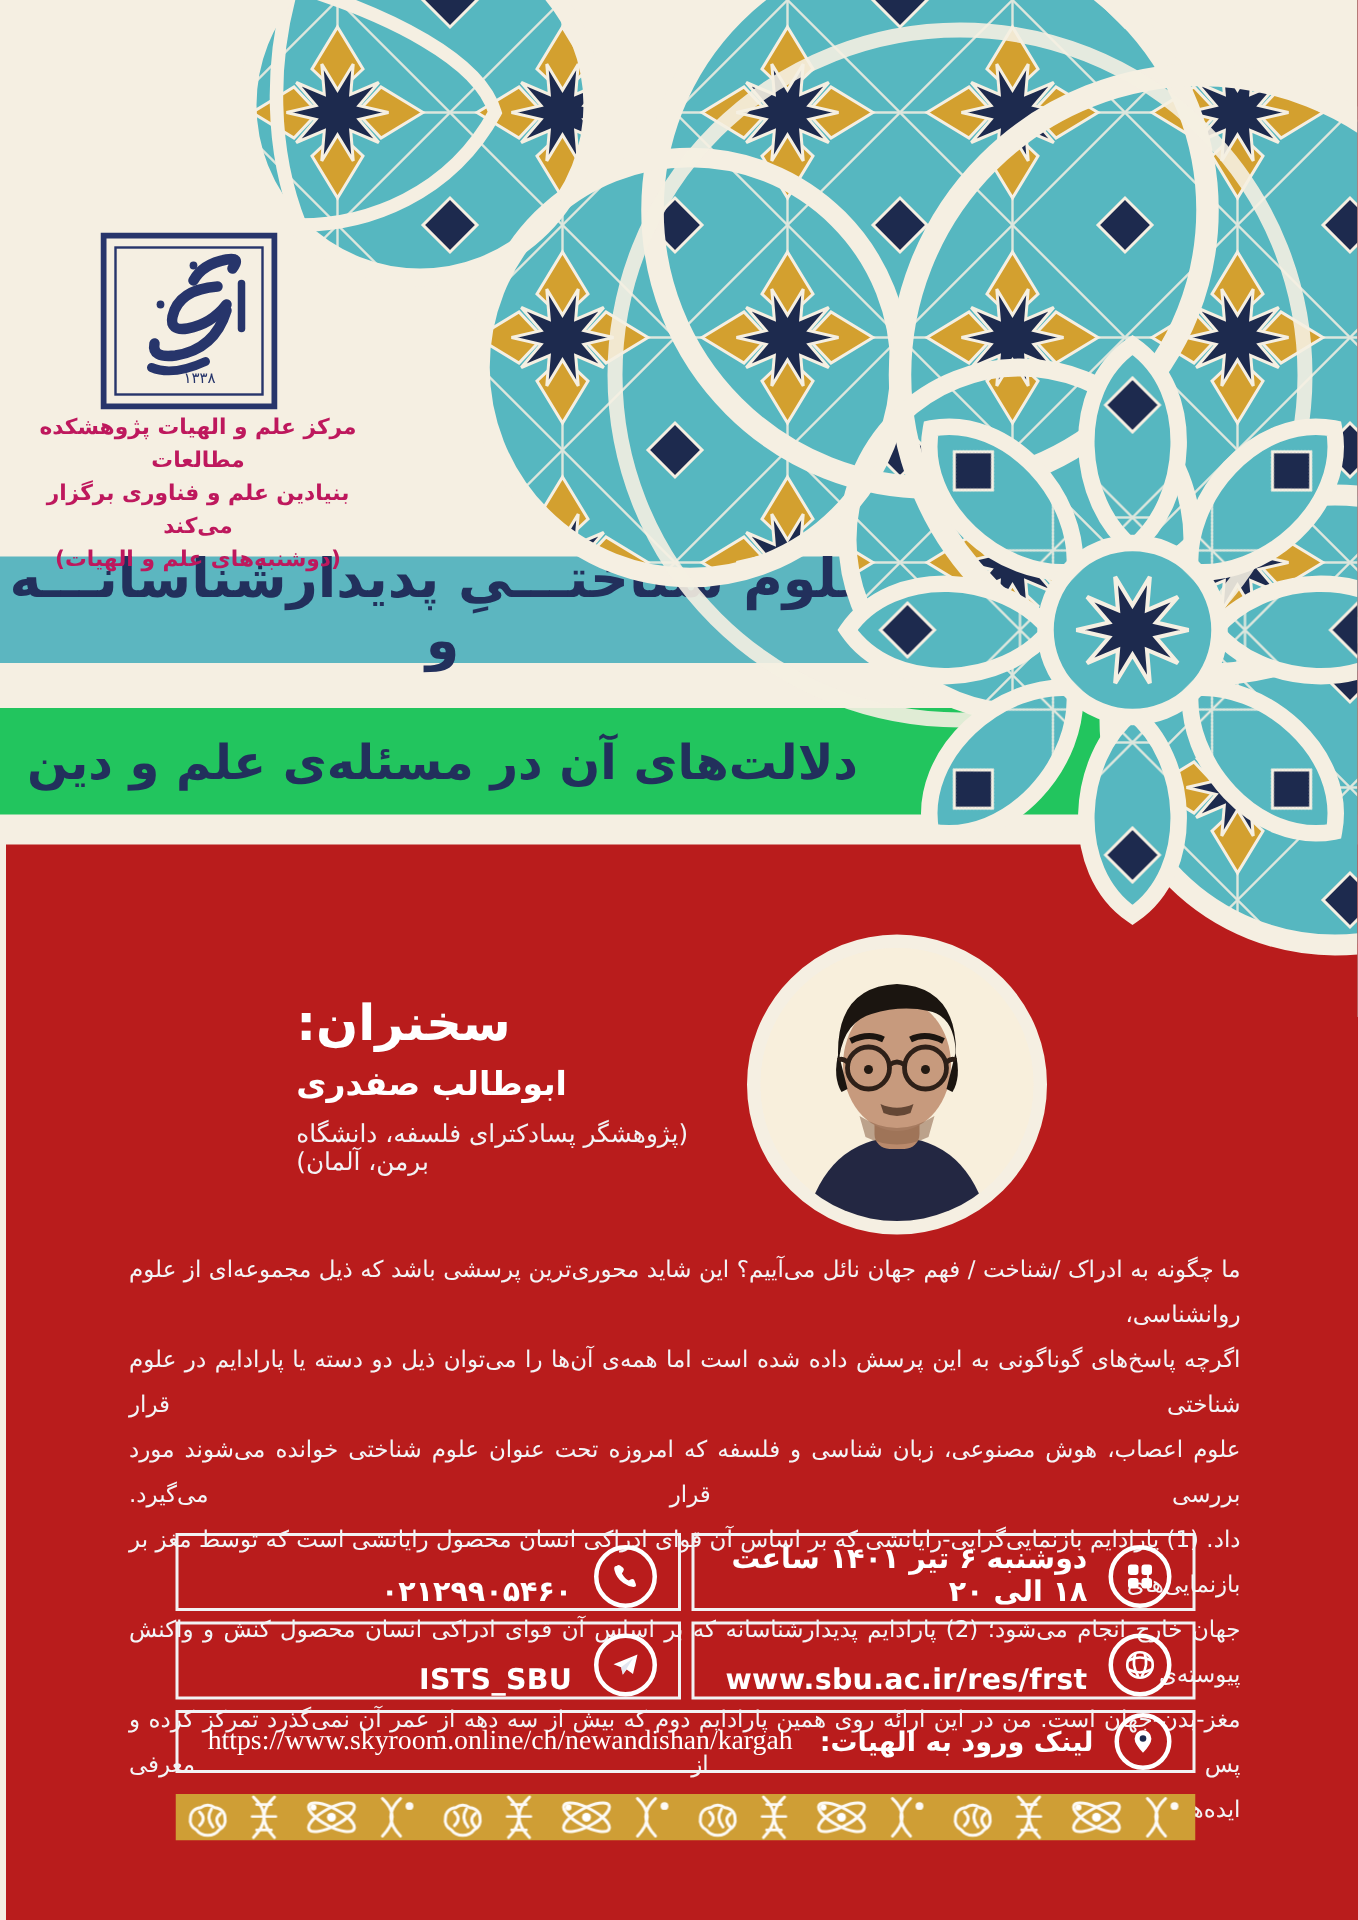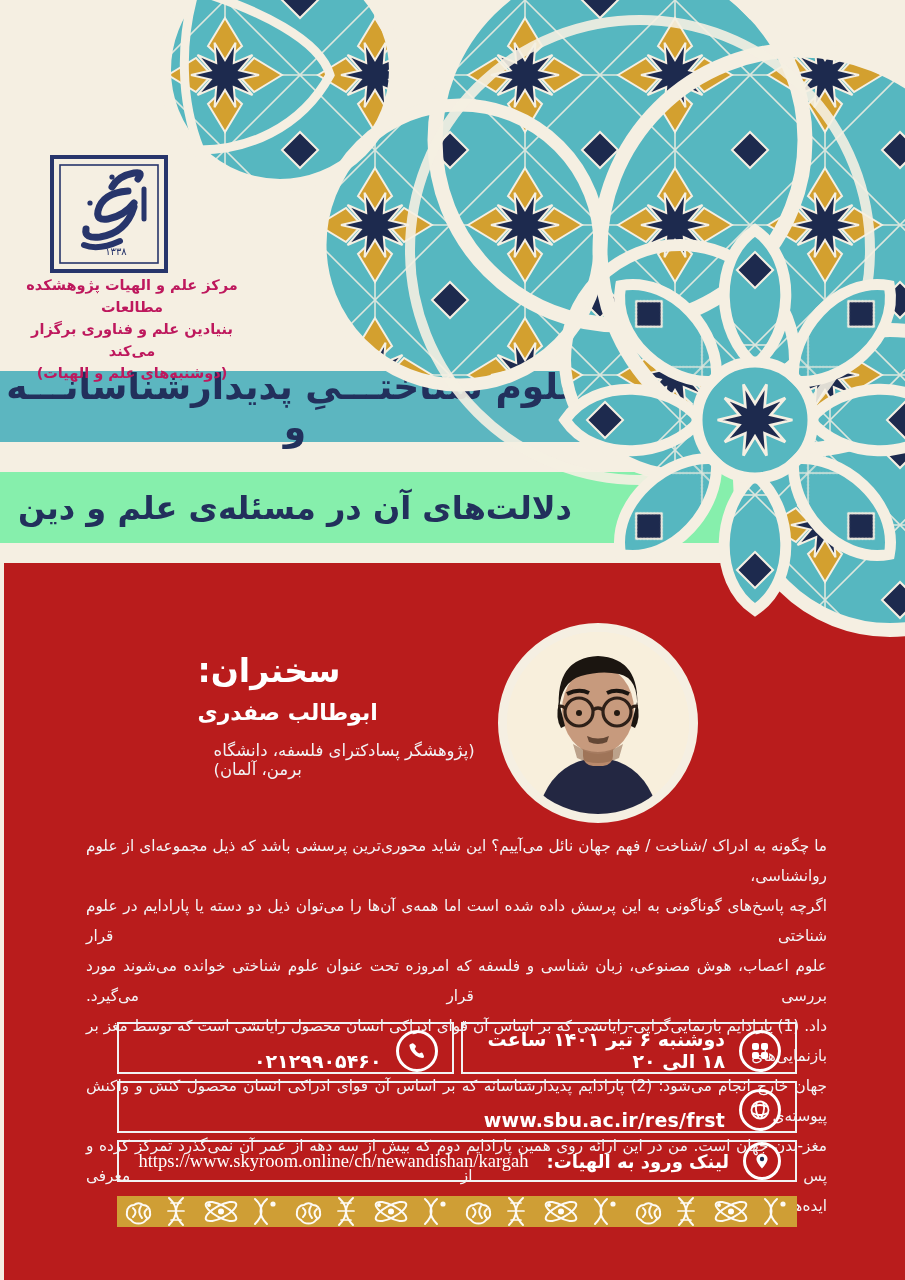--- a/index.html
+++ b/index.html
@@ -2,43 +2,43 @@
 <html lang="fa"><head>
 <meta charset="utf-8">
 <style>
   html,body{margin:0;padding:0;}
   body{background:#888; font-family:"DejaVu Sans", sans-serif;}
   .poster{position:relative;width:905px;height:1280px;margin:0 auto;background:#f5efe2;overflow:hidden;}
 
   
   .band{position:absolute;left:0;width:100%;display:flex;align-items:center;z-index:2;}
   .band-teal{top:371px;height:71px;background:#5cb6c0;}
-  .band-gold{top:472px;height:71px;background:#86efac;}
+  .band-gold{top:472px;height:71px;background:#22c55e;}
   .band-text{width:590px;text-align:center;direction:rtl;color:#22305c;font-weight:bold;}
   .t1{font-size:36px;}
   .t2{font-size:32px;}
 
   
-  .logo-box{position:absolute;left:50px;top:155px;width:118px;height:126px;z-index:3;}
+  .logo-box{position:absolute;left:67px;top:155px;width:118px;height:126px;z-index:3;}
   .org-lines{position:absolute;left:8px;top:274px;width:248px;z-index:3;
              direction:rtl;text-align:center;color:#be185d;font-weight:bold;
              font-size:14.5px;line-height:22px;}
 
   
   .ornament{position:absolute;left:0;top:0;z-index:4;pointer-events:none;}
 
   
   .navy{position:absolute;left:4px;top:563px;width:100%;height:717px;background:#b91c1c;z-index:3;}
 
   .speaker-row{position:absolute;top:60px;left:0;right:0;display:flex;justify-content:center;
                align-items:center;z-index:6;}
   .speaker-text{direction:rtl;text-align:left;margin-left:0;margin-right:0;color:#fff;width:300px;}
   .speaker-label{font-size:33px;font-weight:bold;margin:0 0 10px 0;}
   .speaker-name{font-size:22px;font-weight:bold;margin:0 4px 10px 0;}
-  .speaker-affil{font-size:16.5px;margin:16px;color:#f2f2f4;}
+  .speaker-affil{font-size:16.5px;margin:0;color:#f2f2f4;}
   .photo-wrap{width:182px;height:182px;border-radius:50%;border:9px solid #f5efe2;overflow:hidden;
               margin-right:18px;flex:0 0 auto;background:#f8efdc;}
 
   .abstract{position:absolute;top:268px;left:82px;width:741px;direction:rtl;color:#f3f4f6;
             font-size:15.3px;line-height:30px;z-index:5;}
   .abstract .just{text-align:justify;text-align-last:justify;}
   .abstract .last{text-align:right;}
 
   
   .info{position:absolute;top:459px;left:113px;width:680px;z-index:5;direction:rtl;}
@@ -246,20 +246,29 @@
               <g fill="none" stroke="#fff" stroke-width="1.8">
                 <circle cx="11" cy="11" r="8.5"></circle>
                 <path d="M3.4,8 q7.6,-4 15.2,0"></path>
                 <path d="M3.4,14 q7.6,4 15.2,0"></path>
                 <path d="M8,3 q-3,8 2,16"></path>
                 <path d="M14,3 q3,8 -2,16"></path>
               </g>
             </svg>
           </span>
           <span class="latin">www.sbu.ac.ir/res/frst</span>
+        </div>
+        <div class="cell half">
+          <span class="icon-circle">
+            <svg width="20" height="20" viewBox="0 0 20 20">
+              <path d="M18,3 L2,9.5 L7,11.5 L8.2,16.5 L10.8,13 L15,16 Z" fill="#fff"></path>
+              <path d="M7,11.5 L15,5.5 L8.2,16.5 Z" fill="#cfd6e4" opacity="0.6"></path>
+            </svg>
+          </span>
+          <span class="latin">ISTS_SBU</span>
         </div>
       </div>
 
       <div class="info-row">
         <div class="cell full">
           <span class="icon-circle">
             <svg width="18" height="18" viewBox="0 0 18 18">
               <path d="M9,1.5 a5.6,5.6 0 0 1 5.6,5.6 q0,3.4 -5.6,9.4 q-5.6,-6 -5.6,-9.4 A5.6,5.6 0 0 1 9,1.5 Z" fill="#fff"></path>
               <circle cx="9" cy="7" r="2.2" fill="#1d2a4e"></circle>
             </svg>

